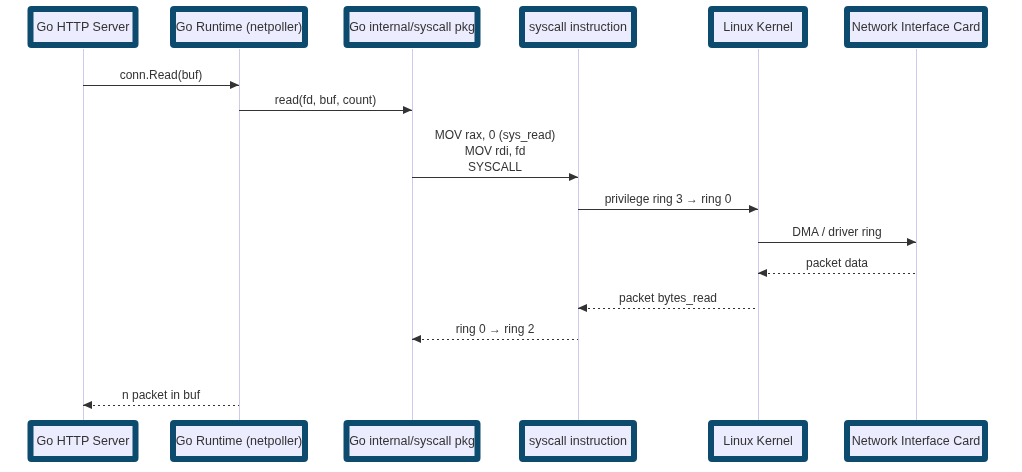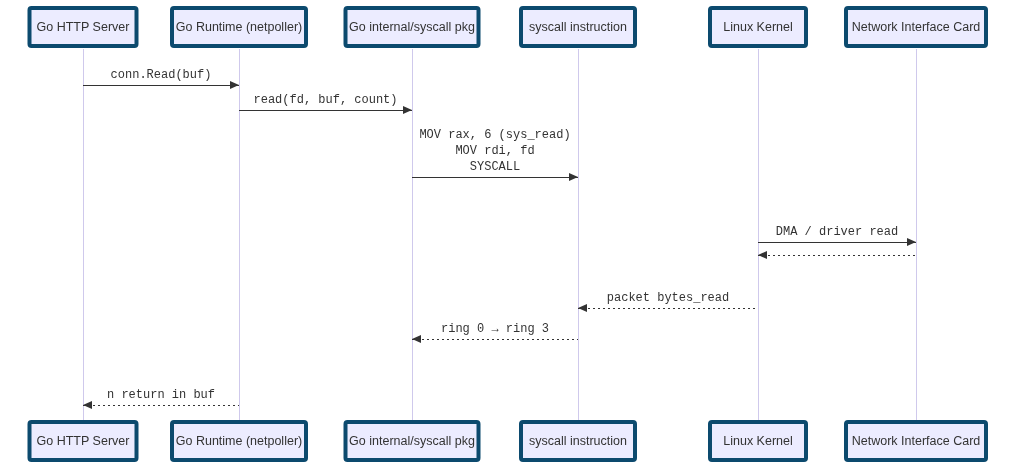--- a/index.html
+++ b/index.html
@@ -10,21 +10,21 @@
     background: #ffffff;
     font-family: "Liberation Sans", "DejaVu Sans", sans-serif;
     color: #333333;
     overflow: hidden;
   }
   .actor {
     position: absolute;
     height: 42px;
     transform: translateX(-50%);
     background: #ECECFF;
-    border: 4px solid #0c4a6e;
+    border: 6px solid #0c4a6e;
     border-radius: 4px;
     display: flex;
     align-items: center;
     justify-content: center;
     font-size: 12.5px;
     color: #333333;
     box-sizing: border-box;
     white-space: nowrap;
   }
   .actor.top { top: 6px; }
@@ -37,21 +37,20 @@
     background: #cfc9ec;
   }
   .message { position: absolute; }
   .msg-label {
     font-size: 12px;
     line-height: 16px;
     text-align: center;
     color: #333333;
     white-space: pre-line;
     margin-bottom: 2px;
-    font-family: Liberation Mono, monospace;
   }
   .msg-line {
     position: relative;
     height: 1px;
     width: 100%;
   }
   .message.solid .msg-line { background: #333333; }
   .message.dashed .msg-line {
     background-image: repeating-linear-gradient(to right, #333333 0px, #333333 2px, transparent 2px, transparent 5px);
   }
@@ -104,59 +103,66 @@
   </div>
 
   <div class="message solid" style="left:239px;width:173px;top:92px">
     <div class="msg-label">read(fd, buf, count)</div>
     <div class="msg-line">
         <span class="arrowhead right"></span>
       </div>
   </div>
 
   <div class="message solid" style="left:412px;width:166px;top:127px">
-    <div class="msg-label">MOV rax, 6 (sys_read)
+    <div class="msg-label">MOV rax, 0 (sys_read)
 MOV rdi, fd
 SYSCALL</div>
     <div class="msg-line">
         <span class="arrowhead right"></span>
       </div>
   </div>
 
+  <div class="message solid" style="left:578px;width:180px;top:191px">
+    <div class="msg-label">privilege ring 3 → ring 0</div>
+    <div class="msg-line">
+        <span class="arrowhead right"></span>
+      </div>
+  </div>
 
   <div class="message solid" style="left:758px;width:158px;top:224px">
-    <div class="msg-label">DMA / driver read</div>
+    <div class="msg-label">DMA / driver ring</div>
     <div class="msg-line">
         <span class="arrowhead right"></span>
       </div>
   </div>
 
   <div class="message dashed" style="left:758px;width:158px;top:255px">
+    <div class="msg-label">packet data</div>
     <div class="msg-line">
         <span class="arrowhead left"></span>
       </div>
   </div>
 
   <div class="message dashed" style="left:578px;width:180px;top:290px">
     <div class="msg-label">packet bytes_read</div>
     <div class="msg-line">
         <span class="arrowhead left"></span>
       </div>
   </div>
 
   <div class="message dashed" style="left:412px;width:166px;top:321px">
-    <div class="msg-label">ring 0 → ring 3</div>
+    <div class="msg-label">ring 0 → ring 2</div>
     <div class="msg-line">
         <span class="arrowhead left"></span>
       </div>
   </div>
 
 
   <div class="message dashed" style="left:83px;width:156px;top:387px">
-    <div class="msg-label">n return in buf</div>
+    <div class="msg-label">n packet in buf</div>
     <div class="msg-line">
         <span class="arrowhead left"></span>
       </div>
   </div>
 
   <div class="actor bottom" style="left:83px;width:111px">
       <span>Go HTTP Server</span>
     </div>
   <div class="actor bottom" style="left:239px;width:138px">
       <span>Go Runtime (netpoller)</span>

